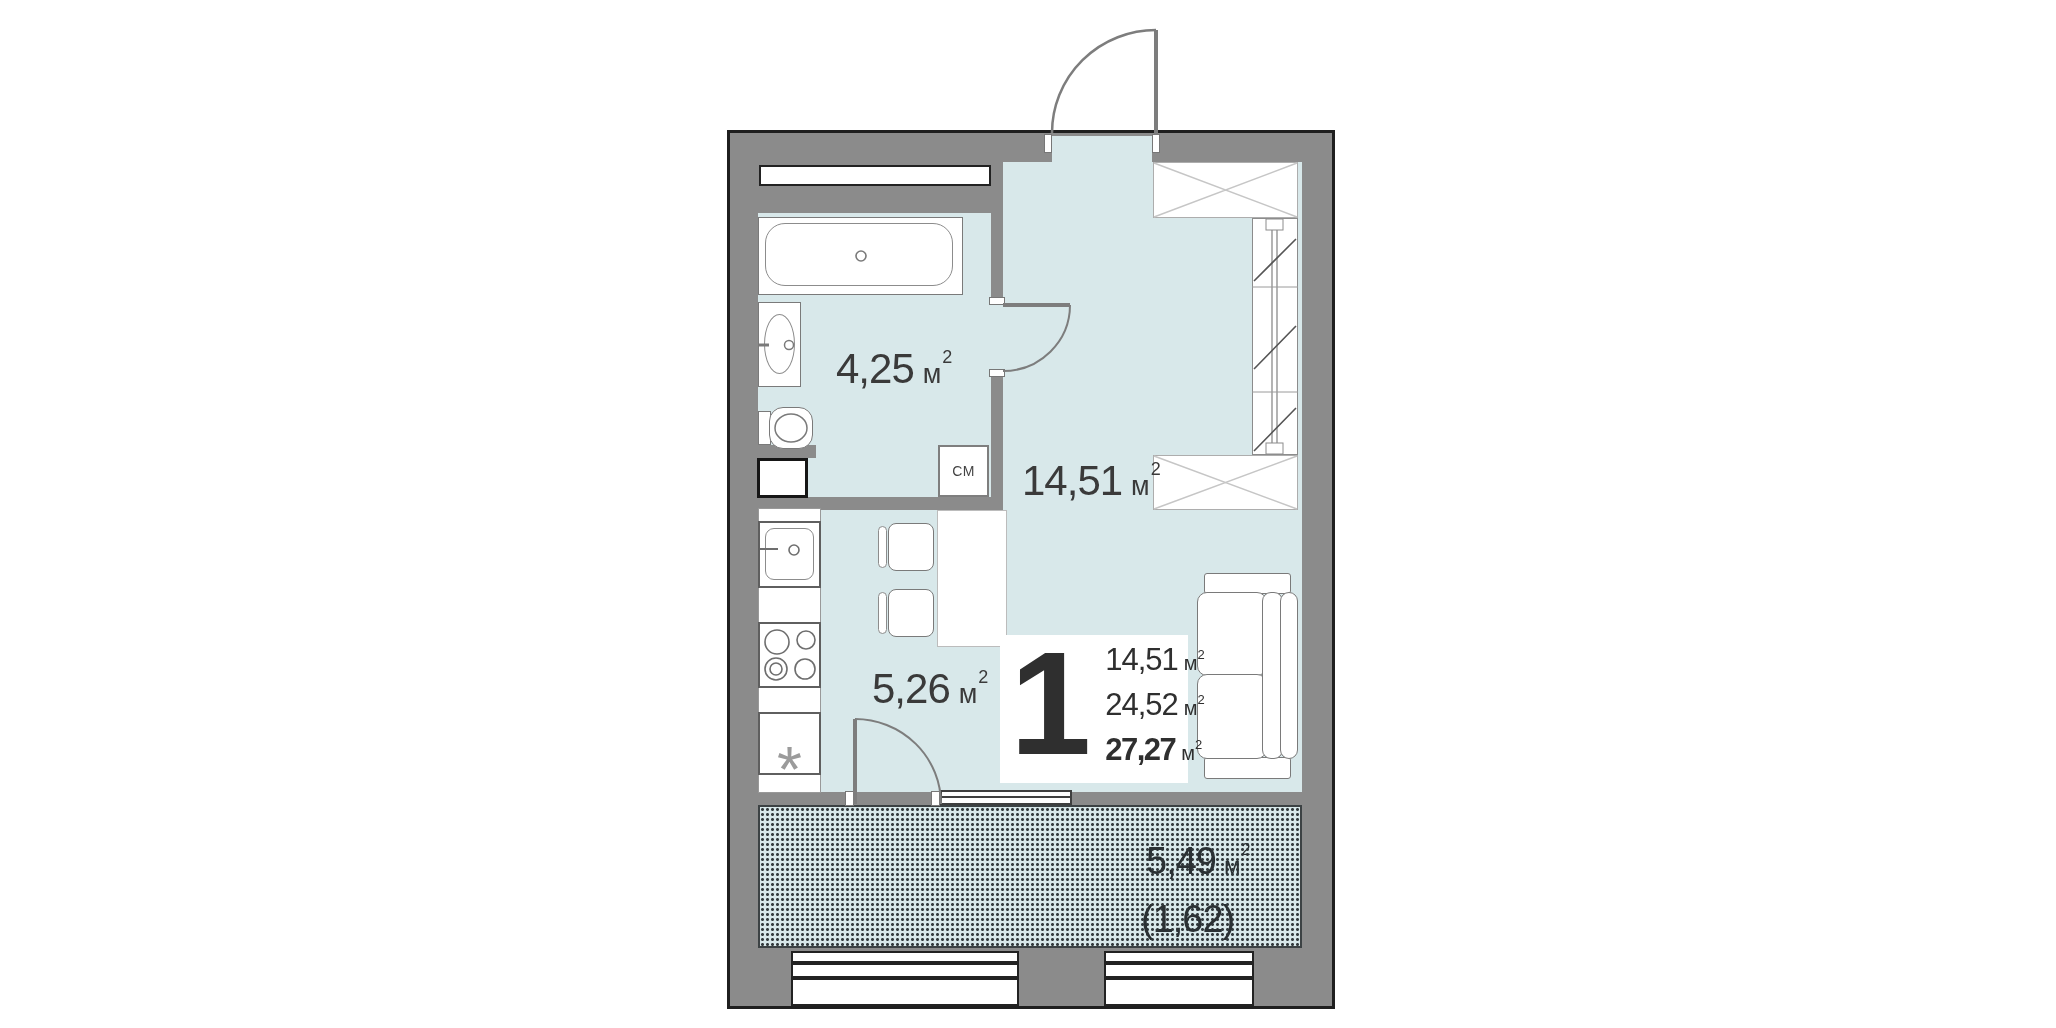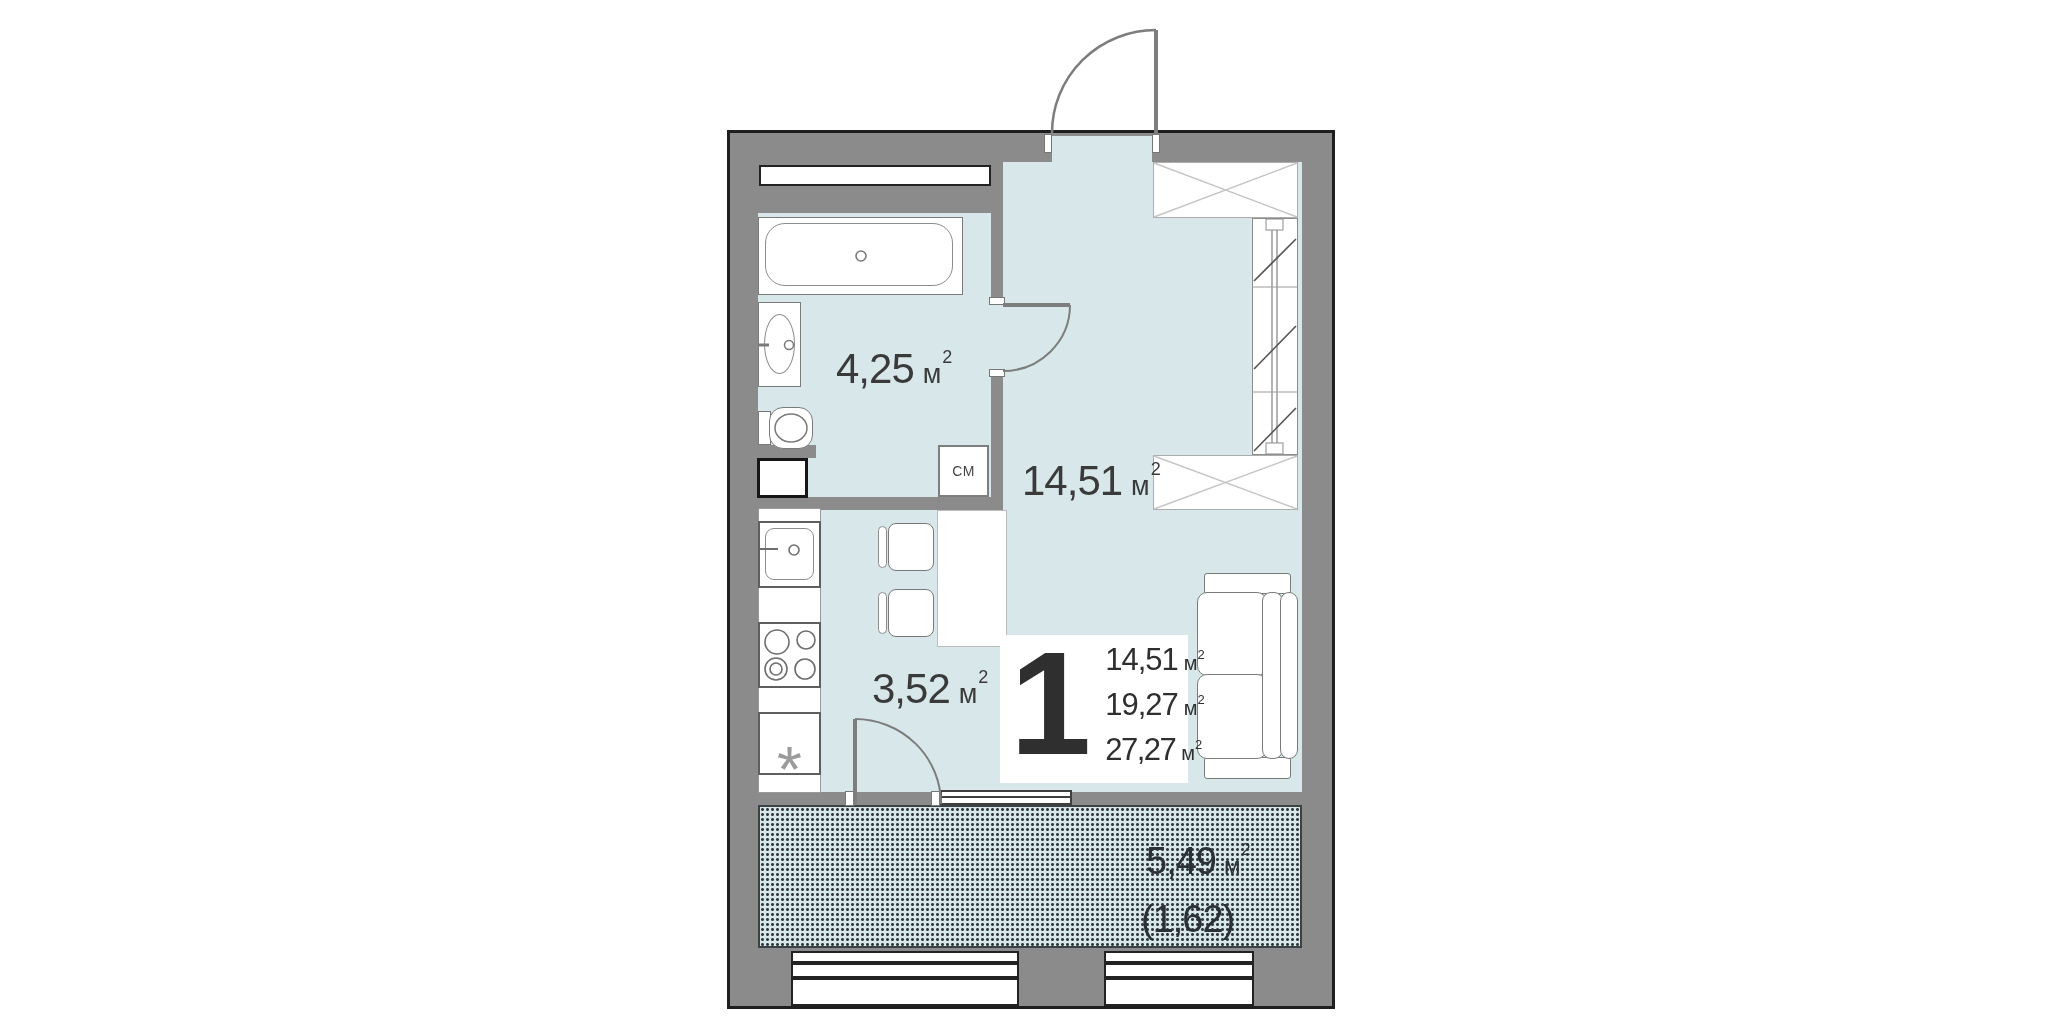--- a/index.html
+++ b/index.html
@@ -30,21 +30,21 @@
   .lbl-sm .v{font-size:38px;}
   .lbl-sm .u{font-size:24px;margin-left:8px;}
   .lbl-sm sup{font-size:16px;top:-13px;}
   .info-card{background:#fff;z-index:5;display:flex;align-items:center;padding:0 8px 0 10px;}
   .info-card .num{font-size:146px;font-weight:bold;color:#2f2f2f;line-height:1;margin:-10px 14px 0 0;}
   .rows{display:flex;flex-direction:column;justify-content:center;}
   .rows .r{display:flex;align-items:baseline;height:45px;color:#2f2f2f;letter-spacing:-1px;}
   .rows .r .v{font-size:31px;}
   .rows .r .u{font-size:20px;margin-left:6px;}
   .rows .r sup{font-size:13px;position:relative;top:-11px;left:1px;}
-  .rows .r.total .v{font-weight:normal;letter-spacing:-1.5px;}
+  .rows .r.total .v{font-weight:bold;letter-spacing:-1.5px;}
   .wm-label{display:flex;align-items:center;justify-content:center;width:100%;height:100%;
             font-size:14px;color:#444;letter-spacing:.5px;}
   .star-label{display:flex;align-items:center;justify-content:center;width:100%;height:100%;
             font-size:64px;color:#9b9b9b;padding-top:26px;}
 </style>
 </head>
 <body>
 
 <div class="canvas">
 
@@ -124,40 +124,40 @@
 
   <div class="abs info-card" style="left:1000px;top:635px;width:188px;height:148px;">
     <div class="num">1</div>
     <div class="rows">
       <div class="r">
         <span class="v">14,51</span>
           <span class="u">м</span>
           <sup>2</sup>
       </div>
       <div class="r">
-        <span class="v">19,27</span>
+        <span class="v">24,52</span>
           <span class="u">м</span>
           <sup>2</sup>
       </div>
       <div class="r total">
         <span class="v">27,27</span>
           <span class="u">м</span>
           <sup>2</sup>
       </div>
     </div>
   </div>
 
   <div class="abs area-label" style="left:836px;top:348px;">
     <span class="v">4,25</span><span class="u">м</span><sup>2</sup>
   </div>
   <div class="abs area-label" style="left:1022px;top:460px;">
     <span class="v">14,51</span><span class="u">м</span><sup>2</sup>
   </div>
   <div class="abs area-label" style="left:872px;top:668px;">
-    <span class="v">3,52</span><span class="u">м</span><sup>2</sup>
+    <span class="v">5,26</span><span class="u">м</span><sup>2</sup>
   </div>
   <div class="abs area-label lbl-sm" style="left:1146px;top:842px;color:#2b3134;">
     <span class="v">5,49</span><span class="u">м</span><sup>2</sup>
   </div>
   <div class="abs area-label lbl-sm" style="left:1141px;top:900px;color:#2b3134;">
     <span class="v">(1,62)</span>
   </div>
 
   <svg class="svg-overlay" width="2056" height="1028" viewBox="0 0 2056 1028">
 

